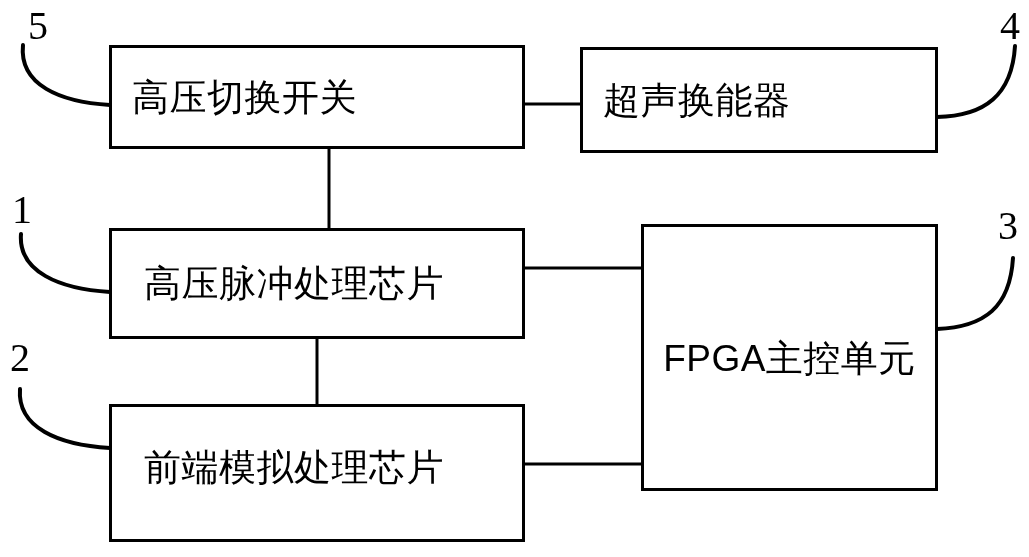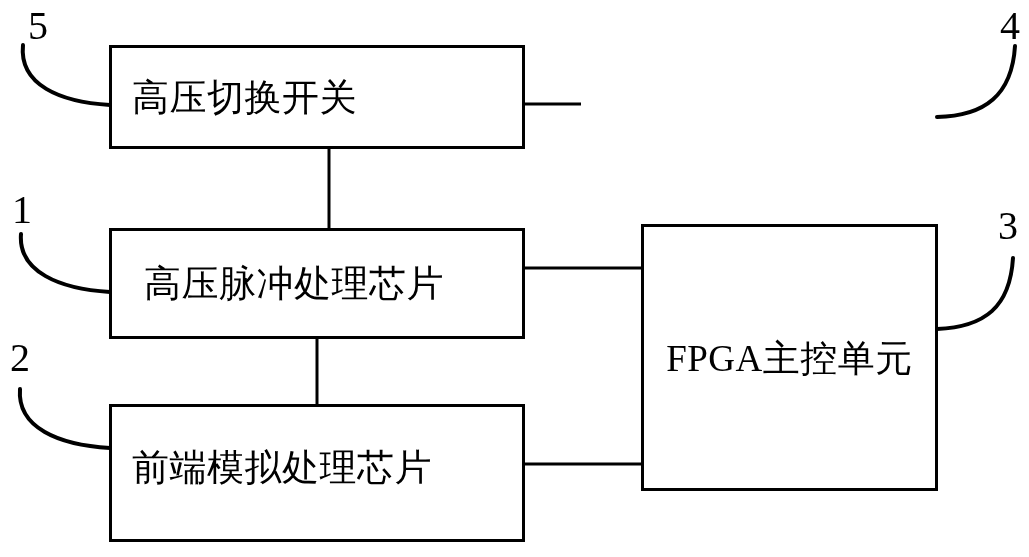--- a/index.html
+++ b/index.html
@@ -27,35 +27,35 @@
   .block-box {
     position: absolute;
     box-sizing: border-box;
     border: 3px solid #000000;
     background: transparent;
     display: flex;
     align-items: center;
     justify-content: flex-start;
   }
   .block-label {
-    font-family: Liberation Serif, serif;
+    font-family: Liberation Sans, sans-serif;
     font-size: 37px;
     line-height: 1;
     color: #000000;
     letter-spacing: 0.5px;
     white-space: nowrap;
   }
   #box-hv-switch  { left: 109px; top: 45px;  width: 416px; height: 104px; }
   #box-hv-switch .block-label { padding-left: 20px; }
   #box-transducer { left: 580px; top: 47px;  width: 358px; height: 106px; }
   #box-transducer .block-label { padding-left: 20px; }
   #box-hv-pulse   { left: 109px; top: 228px; width: 416px; height: 111px; }
   #box-hv-pulse .block-label { padding-left: 32px; }
   #box-afe        { left: 109px; top: 404px; width: 416px; height: 138px; }
-  #box-afe .block-label { padding-left: 20px; position: relative; top: -11px; margin-top: 10px; }
+  #box-afe .block-label { padding-left: 32px; position: relative; top: -11px; margin-top: 10px; }
   #box-fpga       { left: 641px; top: 224px; width: 297px; height: 267px;
                     justify-content: center; }
   #box-fpga .block-label { position: relative; top: 1px; }
 
   .ref-number {
     position: absolute;
     font-family: "Liberation Serif", "DejaVu Serif", serif;
     font-size: 40px;
     line-height: 1;
     color: #000000;
@@ -91,20 +91,23 @@
 
     <path d="M 20 389 C 17 428 59 445 110 448" fill="none" stroke="#000000" stroke-width="4" stroke-linecap="round"></path>
 
     <path d="M 937 329 C 985 327 1010 307 1013 258" fill="none" stroke="#000000" stroke-width="4" stroke-linecap="round"></path>
   </svg>
 
   <div class="block-box" id="box-hv-switch">
     <span class="block-label">高压切换开关</span>
   </div>
 
+  <div class="block-box" id="box-transducer">
+    <span class="block-label">超声换能器</span>
+  </div>
 
   <div class="block-box" id="box-hv-pulse">
     <span class="block-label">高压脉冲处理芯片</span>
   </div>
 
   <div class="block-box" id="box-fpga">
     <span class="block-label">FPGA主控单元</span>
   </div>
 
   <div class="block-box" id="box-afe">

